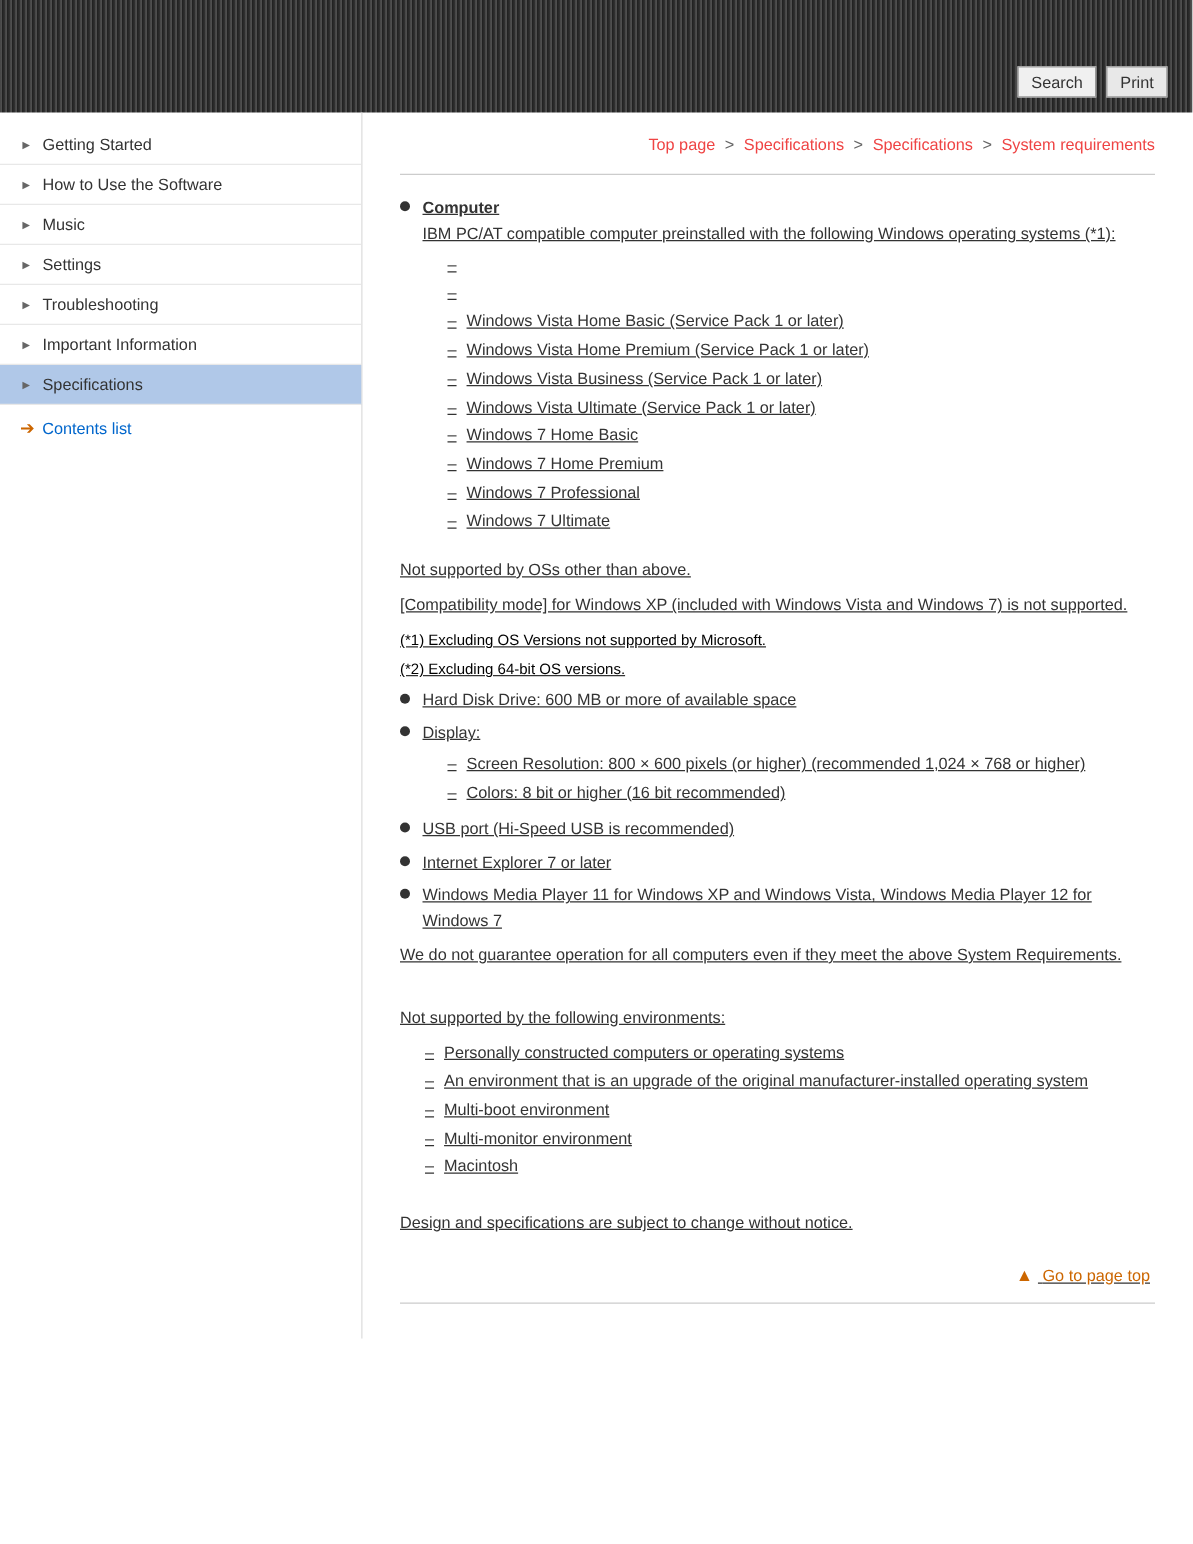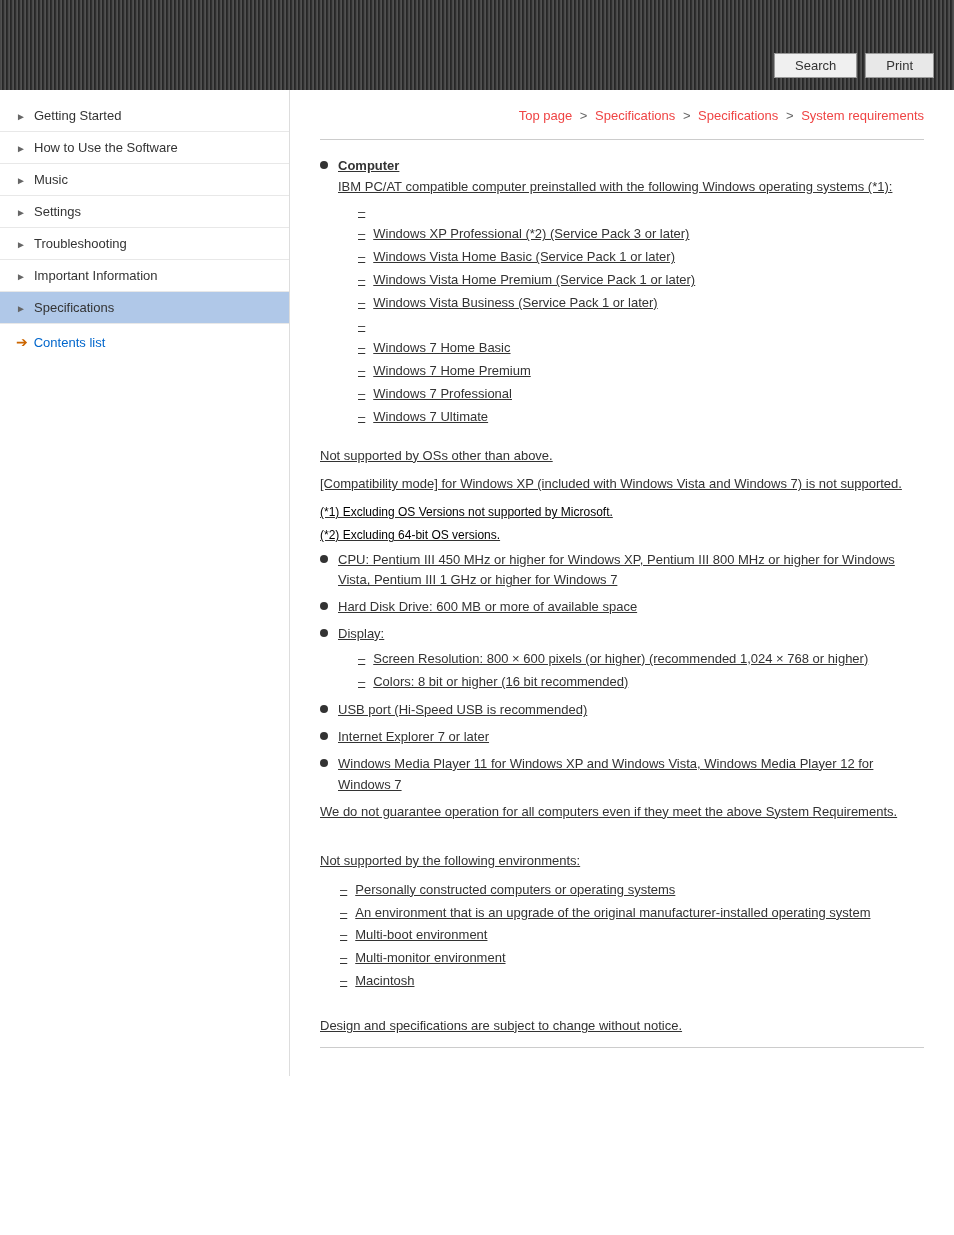--- a/index.html
+++ b/index.html
@@ -15,21 +15,21 @@
       padding-bottom: 12px;
       padding-right: 20px;
     }
     .header-buttons {
       display: flex;
       gap: 8px;
     }
     .header-btn {
       background: #f0f0f0;
       border: 1px solid #999;
-      padding: 4px 20px;
+      padding: 4px 10px;
       font-size: 13px;
       cursor: pointer;
       color: #333;
     }
     .header-btn.print {
       background: #e8e8e8;
     }
 
     
     .layout {
@@ -243,36 +243,36 @@
         <span class="bullet-dot"></span>
         <div class="bullet-text">
           <strong>Computer</strong><br>
           <span>IBM PC/AT compatible computer preinstalled with the following Windows operating systems (*1):</span>
           <div class="sub-list">
             <div class="sub-item">
               <span class="dash">–</span>
             </div>
             <div class="sub-item">
               <span class="dash">–</span>
-              <span>Windows XP Professional (*2) (Service Pack 3 or later)</span>
             </div>
             <div class="sub-item">
               <span class="dash">–</span>
               <span>Windows Vista Home Basic (Service Pack 1 or later)</span>
             </div>
             <div class="sub-item">
               <span class="dash">–</span>
               <span>Windows Vista Home Premium (Service Pack 1 or later)</span>
             </div>
             <div class="sub-item">
               <span class="dash">–</span>
               <span>Windows Vista Business (Service Pack 1 or later)</span>
             </div>
             <div class="sub-item">
               <span class="dash">–</span>
+              <span>Windows Vista Ultimate (Service Pack 1 or later)</span>
             </div>
             <div class="sub-item">
               <span class="dash">–</span>
               <span>Windows 7 Home Basic</span>
             </div>
             <div class="sub-item">
               <span class="dash">–</span>
               <span>Windows 7 Home Premium</span>
             </div>
             <div class="sub-item">
@@ -286,24 +286,20 @@
           </div>
         </div>
       </div>
 
       <p class="para">Not supported by OSs other than above.</p>
       <p class="para">[Compatibility mode] for Windows XP (included with Windows Vista and Windows 7) is not supported.</p>
       <p class="note-small">(*1) Excluding OS Versions not supported by Microsoft.</p>
       <p class="note-small section-gap">(*2) Excluding 64-bit OS versions.</p>
 
       
-      <div class="bullet-item">
-        <span class="bullet-dot"></span>
-        <span class="bullet-text">CPU: Pentium III 450 MHz or higher for Windows XP, Pentium III 800 MHz or higher for Windows Vista, Pentium III 1 GHz or higher for Windows 7</span>
-      </div>
       
       
       <div class="bullet-item">
         <span class="bullet-dot"></span>
         <span class="bullet-text">Hard Disk Drive: 600 MB or more of available space</span>
       </div>
       
       <div class="bullet-item">
         <span class="bullet-dot"></span>
         <div class="bullet-text">
@@ -361,20 +357,24 @@
         </div>
         <div class="sub-item section-gap2">
           <span class="dash">–</span>
           <span>Macintosh</span>
         </div>
       </div>
 
       <p class="para">Design and specifications are subject to change without notice.</p>
 
       
+      <div class="go-to-top">
+        <span class="arrow-right-icon">▲</span>
+        <span>Go to page top</span>
+      </div>
 
       <hr class="footer-divider">
       
       
 
     </div>
   </div>
 </div>
 
 </body></html>

